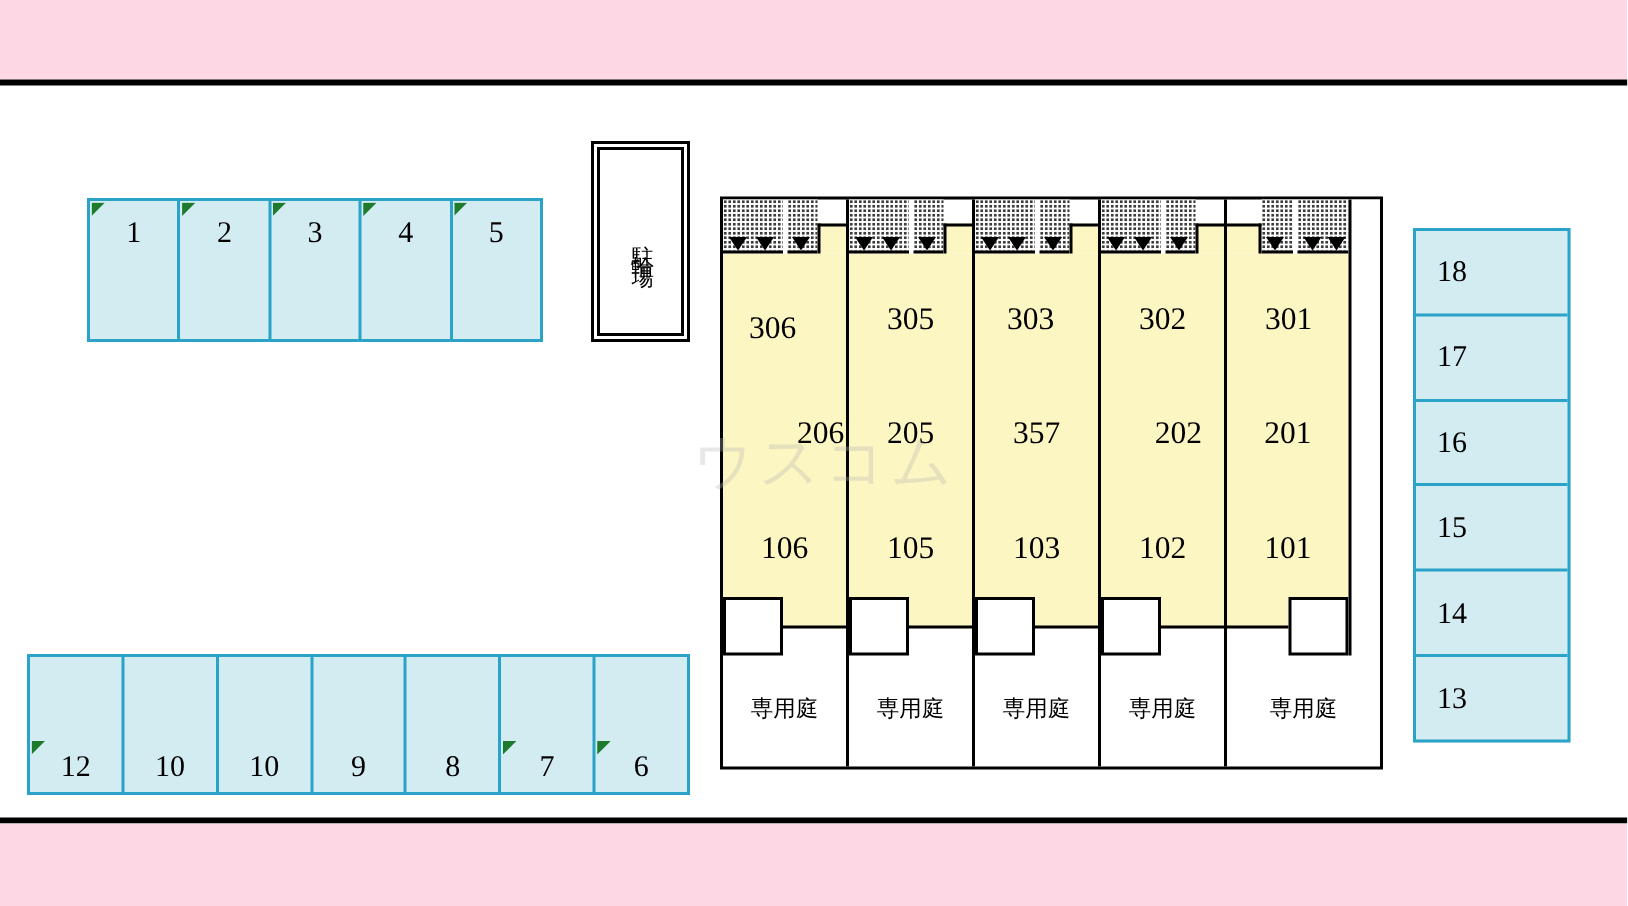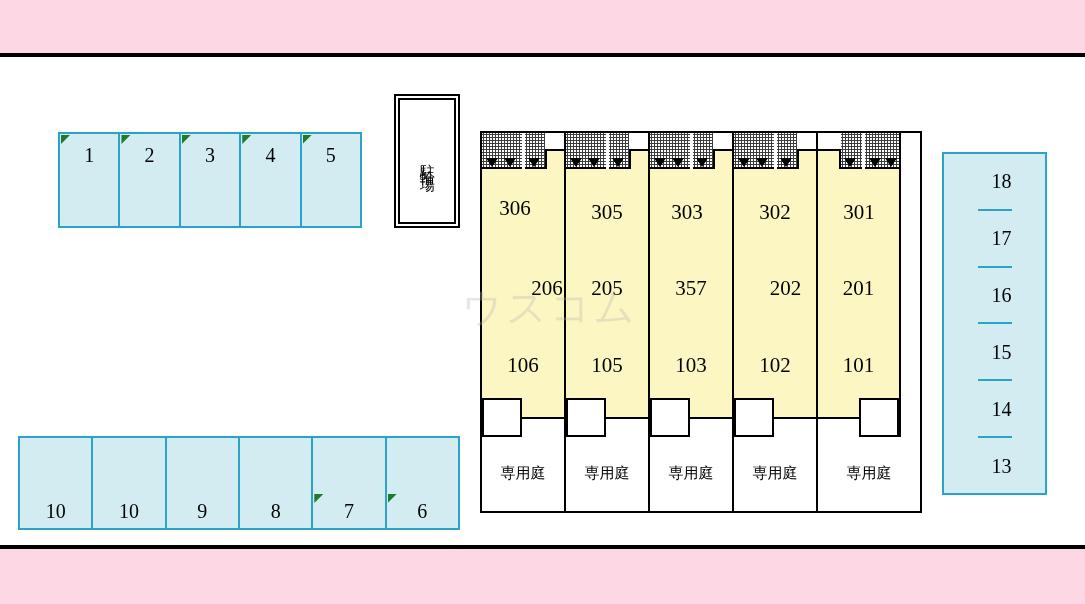--- a/index.html
+++ b/index.html
@@ -25,21 +25,21 @@
   
   .prow{position:absolute;background:var(--parking-fill);border:2px solid var(--parking-border);display:flex;}
   .pcell{position:relative;flex:1;border-right:2px solid var(--parking-border);}
   .pcell:last-child{border-right:none;}
   .pnum{font-size:20px;line-height:24px;}
   .pcell .num-top{text-align:center;padding-top:9px;}
   .pcell .num-bottom{position:absolute;bottom:5px;left:0;width:100%;text-align:center;}
   .wedge{position:absolute;width:9px;height:9px;background:var(--marker-green);
          clip-path:polygon(0 0,100% 0,0 100%);}
   .pcol{position:absolute;background:var(--parking-fill);border:2px solid var(--parking-border);
-        display:flex;flex-direction:column;align-items:center;}
+        display:flex;flex-direction:column;}
   .pcol .pcell{flex:1;border-right:none;border-bottom:2px solid var(--parking-border);
         display:flex;align-items:center;padding-left:14px;font-size:19px;}
   .pcol .pcell:last-child{border-bottom:none;}
 
   
   .bike{position:absolute;left:394px;top:94px;width:66px;height:134px;border:2px solid #000;background:#fff;}
   .bike-inner{position:absolute;inset:2px;border:2px solid #000;display:flex;align-items:center;justify-content:center;}
   .bike-label{writing-mode:vertical-rl;font-size:15px;letter-spacing:7px;line-height:1;}
 
   
@@ -104,21 +104,21 @@
   <div class="building">
 
     <div class="hatch" style="left:0;width:40px;"></div>
     <div class="hgap" style="left:40px;"></div>
     <div class="hatch" style="left:43px;width:20px;"></div>
     <div class="notch nl" style="left:63px;width:19px;"></div>
     <span class="tri" style="left:4px;"></span>
     <span class="tri" style="left:22px;"></span>
     <span class="tri" style="left:46px;"></span>
     <div class="room" style="left:0;width:82px;"></div>
-    <div class="unit" style="left:0;width:66px;top:62px;">306</div>
+    <div class="unit" style="left:0;width:66px;top:72px;">306</div>
     <div class="unit" style="left:0;width:66px;top:142px;margin-left:32px;">206</div>
     <div class="unit" style="left:0;width:82px;top:219px;">106</div>
     <div class="porch" style="left:0;"></div>
     <div class="garden" style="left:0;width:82px;">専用庭</div>
 
     <div class="vdiv" style="left:82px;"></div>
 
     <div class="hatch" style="left:84px;width:40px;"></div>
     <div class="hgap" style="left:124px;"></div>
     <div class="hatch" style="left:127px;width:20px;"></div>
@@ -181,20 +181,24 @@
     <div class="porch" style="left:377px;"></div>
     <div class="garden" style="left:336px;width:102px;">専用庭</div>
 
     <div class="strip"></div>
   </div>
 
   <div class="watermark">ウスコム</div>
 
   <div class="prow" style="left:18px;top:436px;width:442px;height:94px;">
     <div class="pcell">
+      <span class="wedge" style="left:1px;top:56px;"></span>
+      <div class="pnum num-bottom">12</div>
+    </div>
+    <div class="pcell">
       <div class="pnum num-bottom">10</div>
     </div>
     <div class="pcell">
       <div class="pnum num-bottom">10</div>
     </div>
     <div class="pcell">
       <div class="pnum num-bottom">9</div>
     </div>
     <div class="pcell">
       <div class="pnum num-bottom">8</div>

